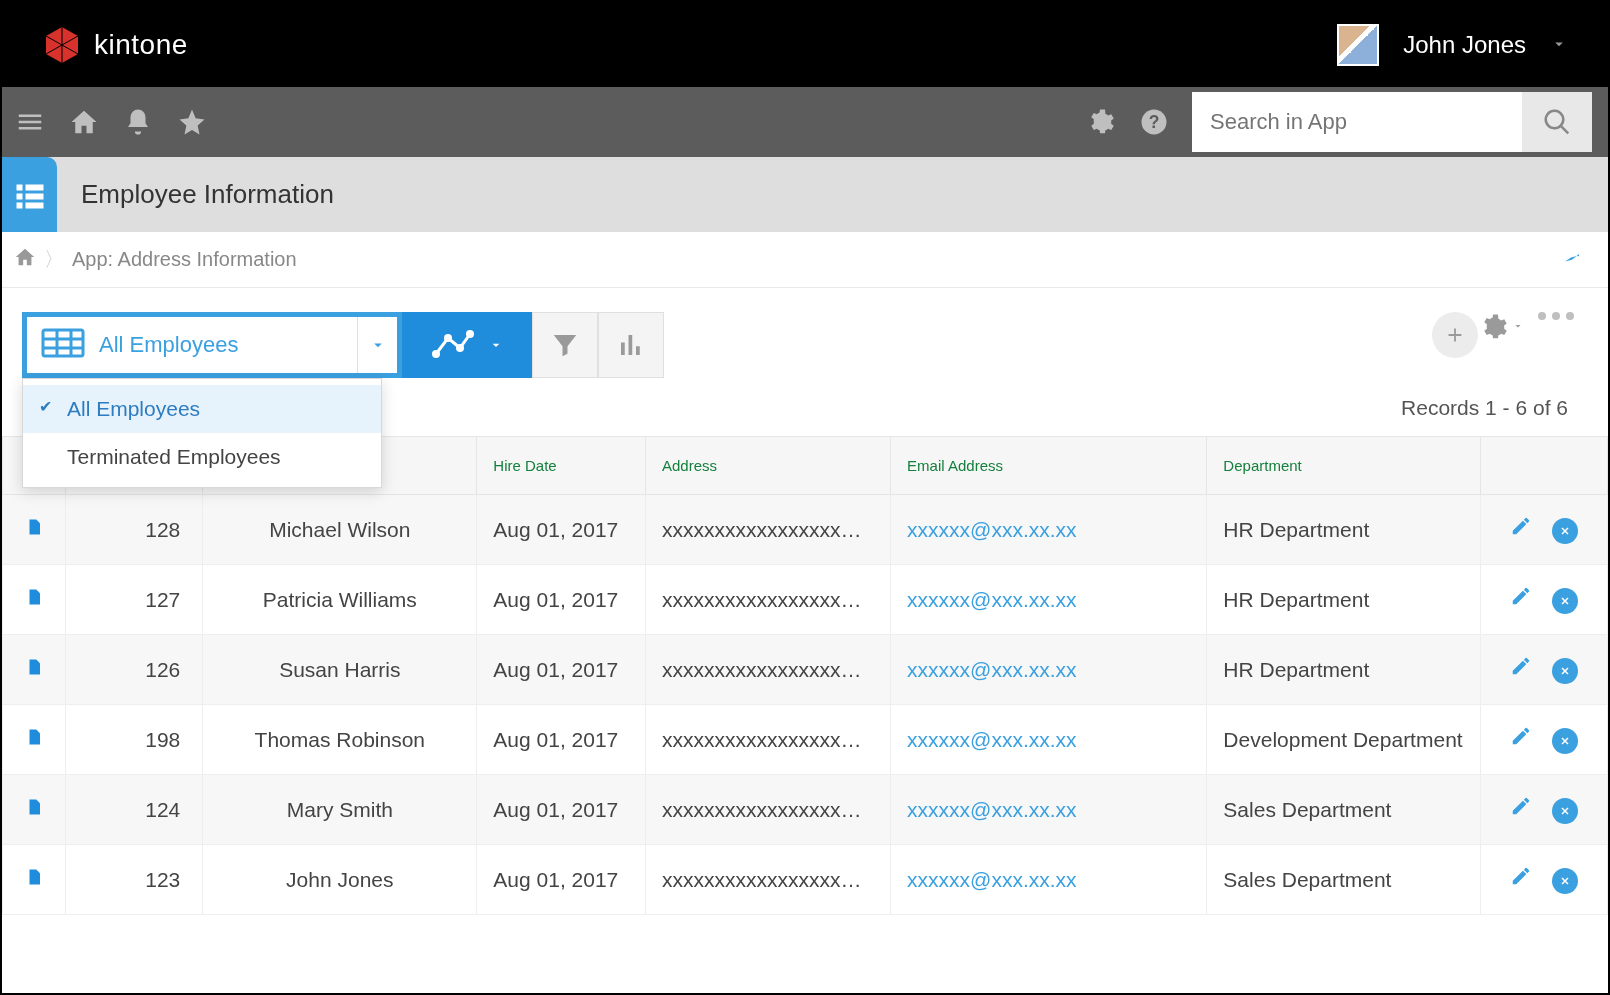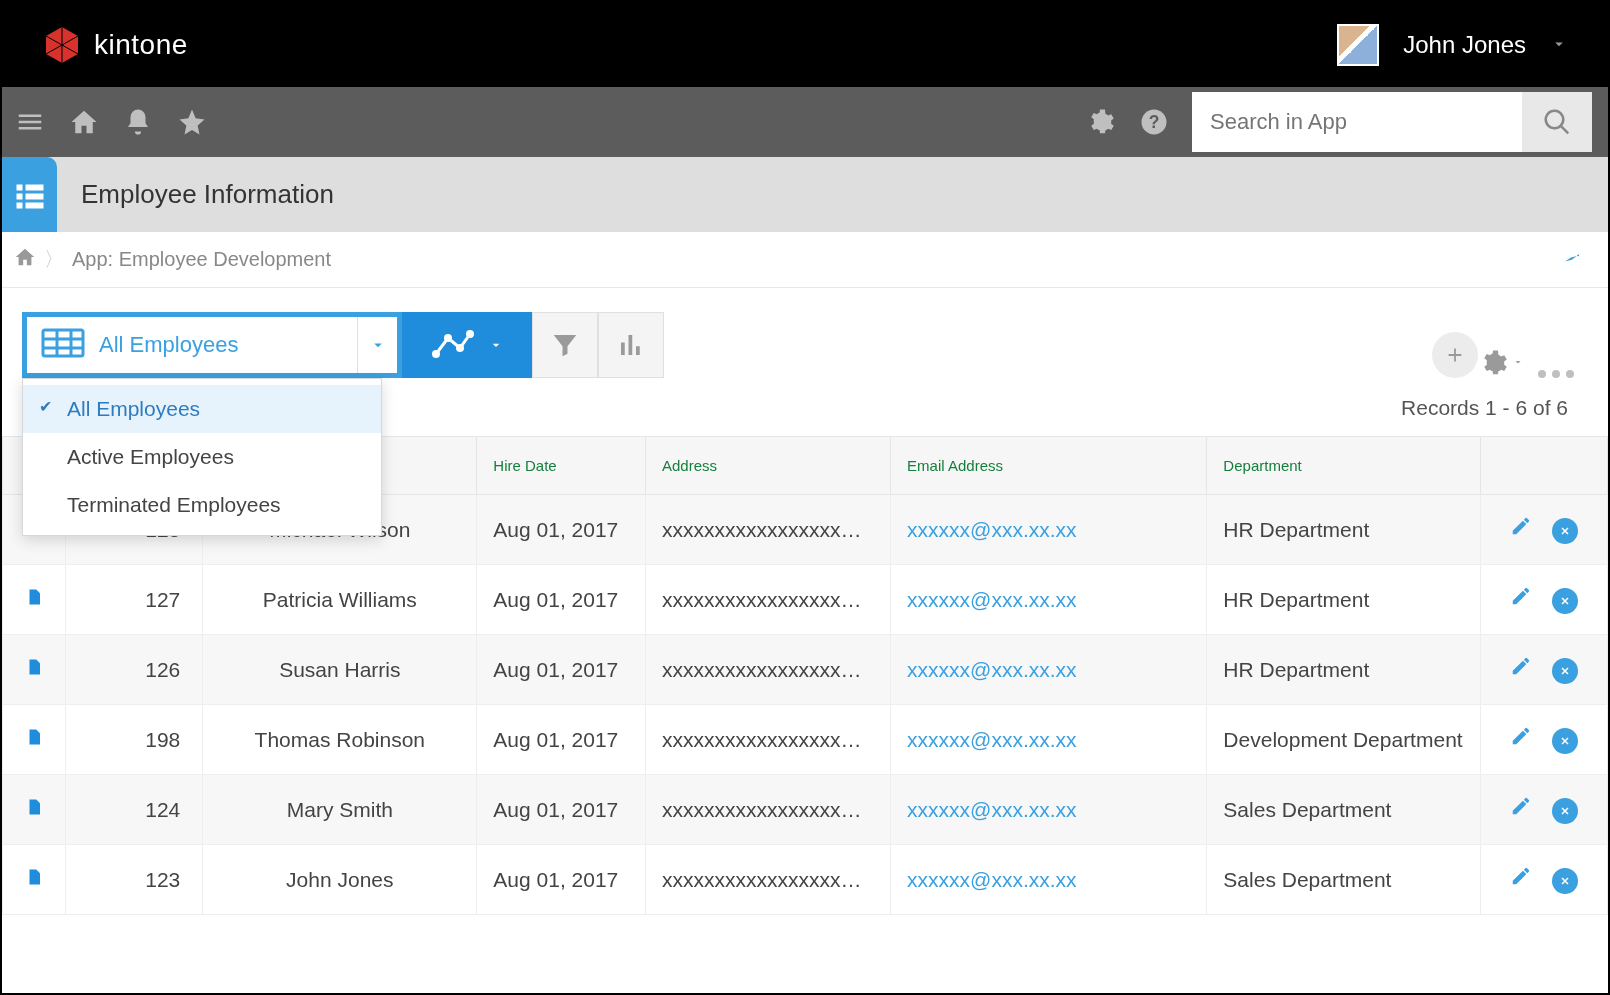--- a/index.html
+++ b/index.html
@@ -32,21 +32,21 @@
 
   
   .crumb{height:56px;display:flex;align-items:center;padding:0 12px;gap:8px;border-bottom:1px solid #e8e8e8;}
   .crumb .home svg{fill:#999;width:22px;height:22px;}
   .crumb .arrow{color:#ccc;font-size:20px;}
   .crumb span{color:#888;font-size:20px;}
   .crumb .pin{margin-left:auto;margin-right:14px;}
   .crumb .pin svg{fill:#3aa0e0;width:20px;height:20px;}
 
   
-  .toolbar{display:flex;align-items:flex-end;padding:24px 20px 10px 20px;gap:0;position:relative;}
+  .toolbar{display:flex;align-items:flex-start;padding:24px 20px 10px 20px;gap:0;position:relative;}
   .view-select{border:5px solid #3aa0e0;background:#fff;height:66px;width:380px;display:flex;align-items:center;padding:0 14px;gap:14px;cursor:pointer;position:relative;}
   .view-select .tbl-ic svg{stroke:#3aa0e0;fill:none;width:44px;height:30px;stroke-width:3;}
   .view-select .vs-label{color:#3aa0e0;font-size:22px;flex:1;}
   .view-select .vs-arr{width:40px;height:56px;border-left:1px solid #cfe5f5;display:flex;align-items:center;justify-content:center;margin-right:-14px;}
   .view-select .vs-arr svg{fill:#3aa0e0;width:18px;height:18px;}
   .chart-btn{background:#1f8ddb;height:66px;width:130px;display:flex;align-items:center;justify-content:center;gap:14px;}
   .chart-btn svg{fill:#fff;width:44px;height:34px;}
   .chart-btn .cv{fill:#fff;width:16px;height:16px;}
   .sq-btn{height:66px;width:66px;background:#f4f4f4;border:1px solid #e0e0e0;display:flex;align-items:center;justify-content:center;}
   .sq-btn svg{fill:#9a9a9a;width:30px;height:30px;}
@@ -164,21 +164,21 @@
       </svg>
     </span>
   <h1>Employee Information</h1>
 </div>
 
 <div class="crumb">
   <span class="home"><svg viewBox="0 0 24 24">
         <path d="M12 3l10 9h-3v9h-5v-6H10v6H5v-9H2z"></path>
       </svg></span>
   <span class="arrow">〉</span>
-  <span>App: Employee Development</span>
+  <span>App: Address Information</span>
   <span class="pin"><svg viewBox="0 0 24 24">
         <path d="M14 2l6 6-3 1-4 6-2-2-5 7 7-5-2-2 6-4 1-3z" transform="rotate(20 12 12)"></path>
       </svg></span>
 </div>
 
 <div class="toolbar">
   <div class="view-select">
     <span class="tbl-ic"><svg viewBox="0 0 44 30">
           <rect x="2" y="2" width="40" height="26" rx="2"></rect>
           <line x1="2" y1="11" x2="42" y2="11"></line>
@@ -230,21 +230,20 @@
         </svg></span>
   </span>
   <span class="dots">
       <span></span>
       <span></span>
       <span></span>
     </span>
 
   <div class="dropdown">
     <div class="opt sel">All Employees</div>
-    <div class="opt">Active Employees</div>
     <div class="opt">Terminated Employees</div>
   </div>
 </div>
 
 <div class="reccount">Records 1 - 6 of 6</div>
 
 <table>
   <thead>
     <tr>
       <th class="col-ic"></th>

